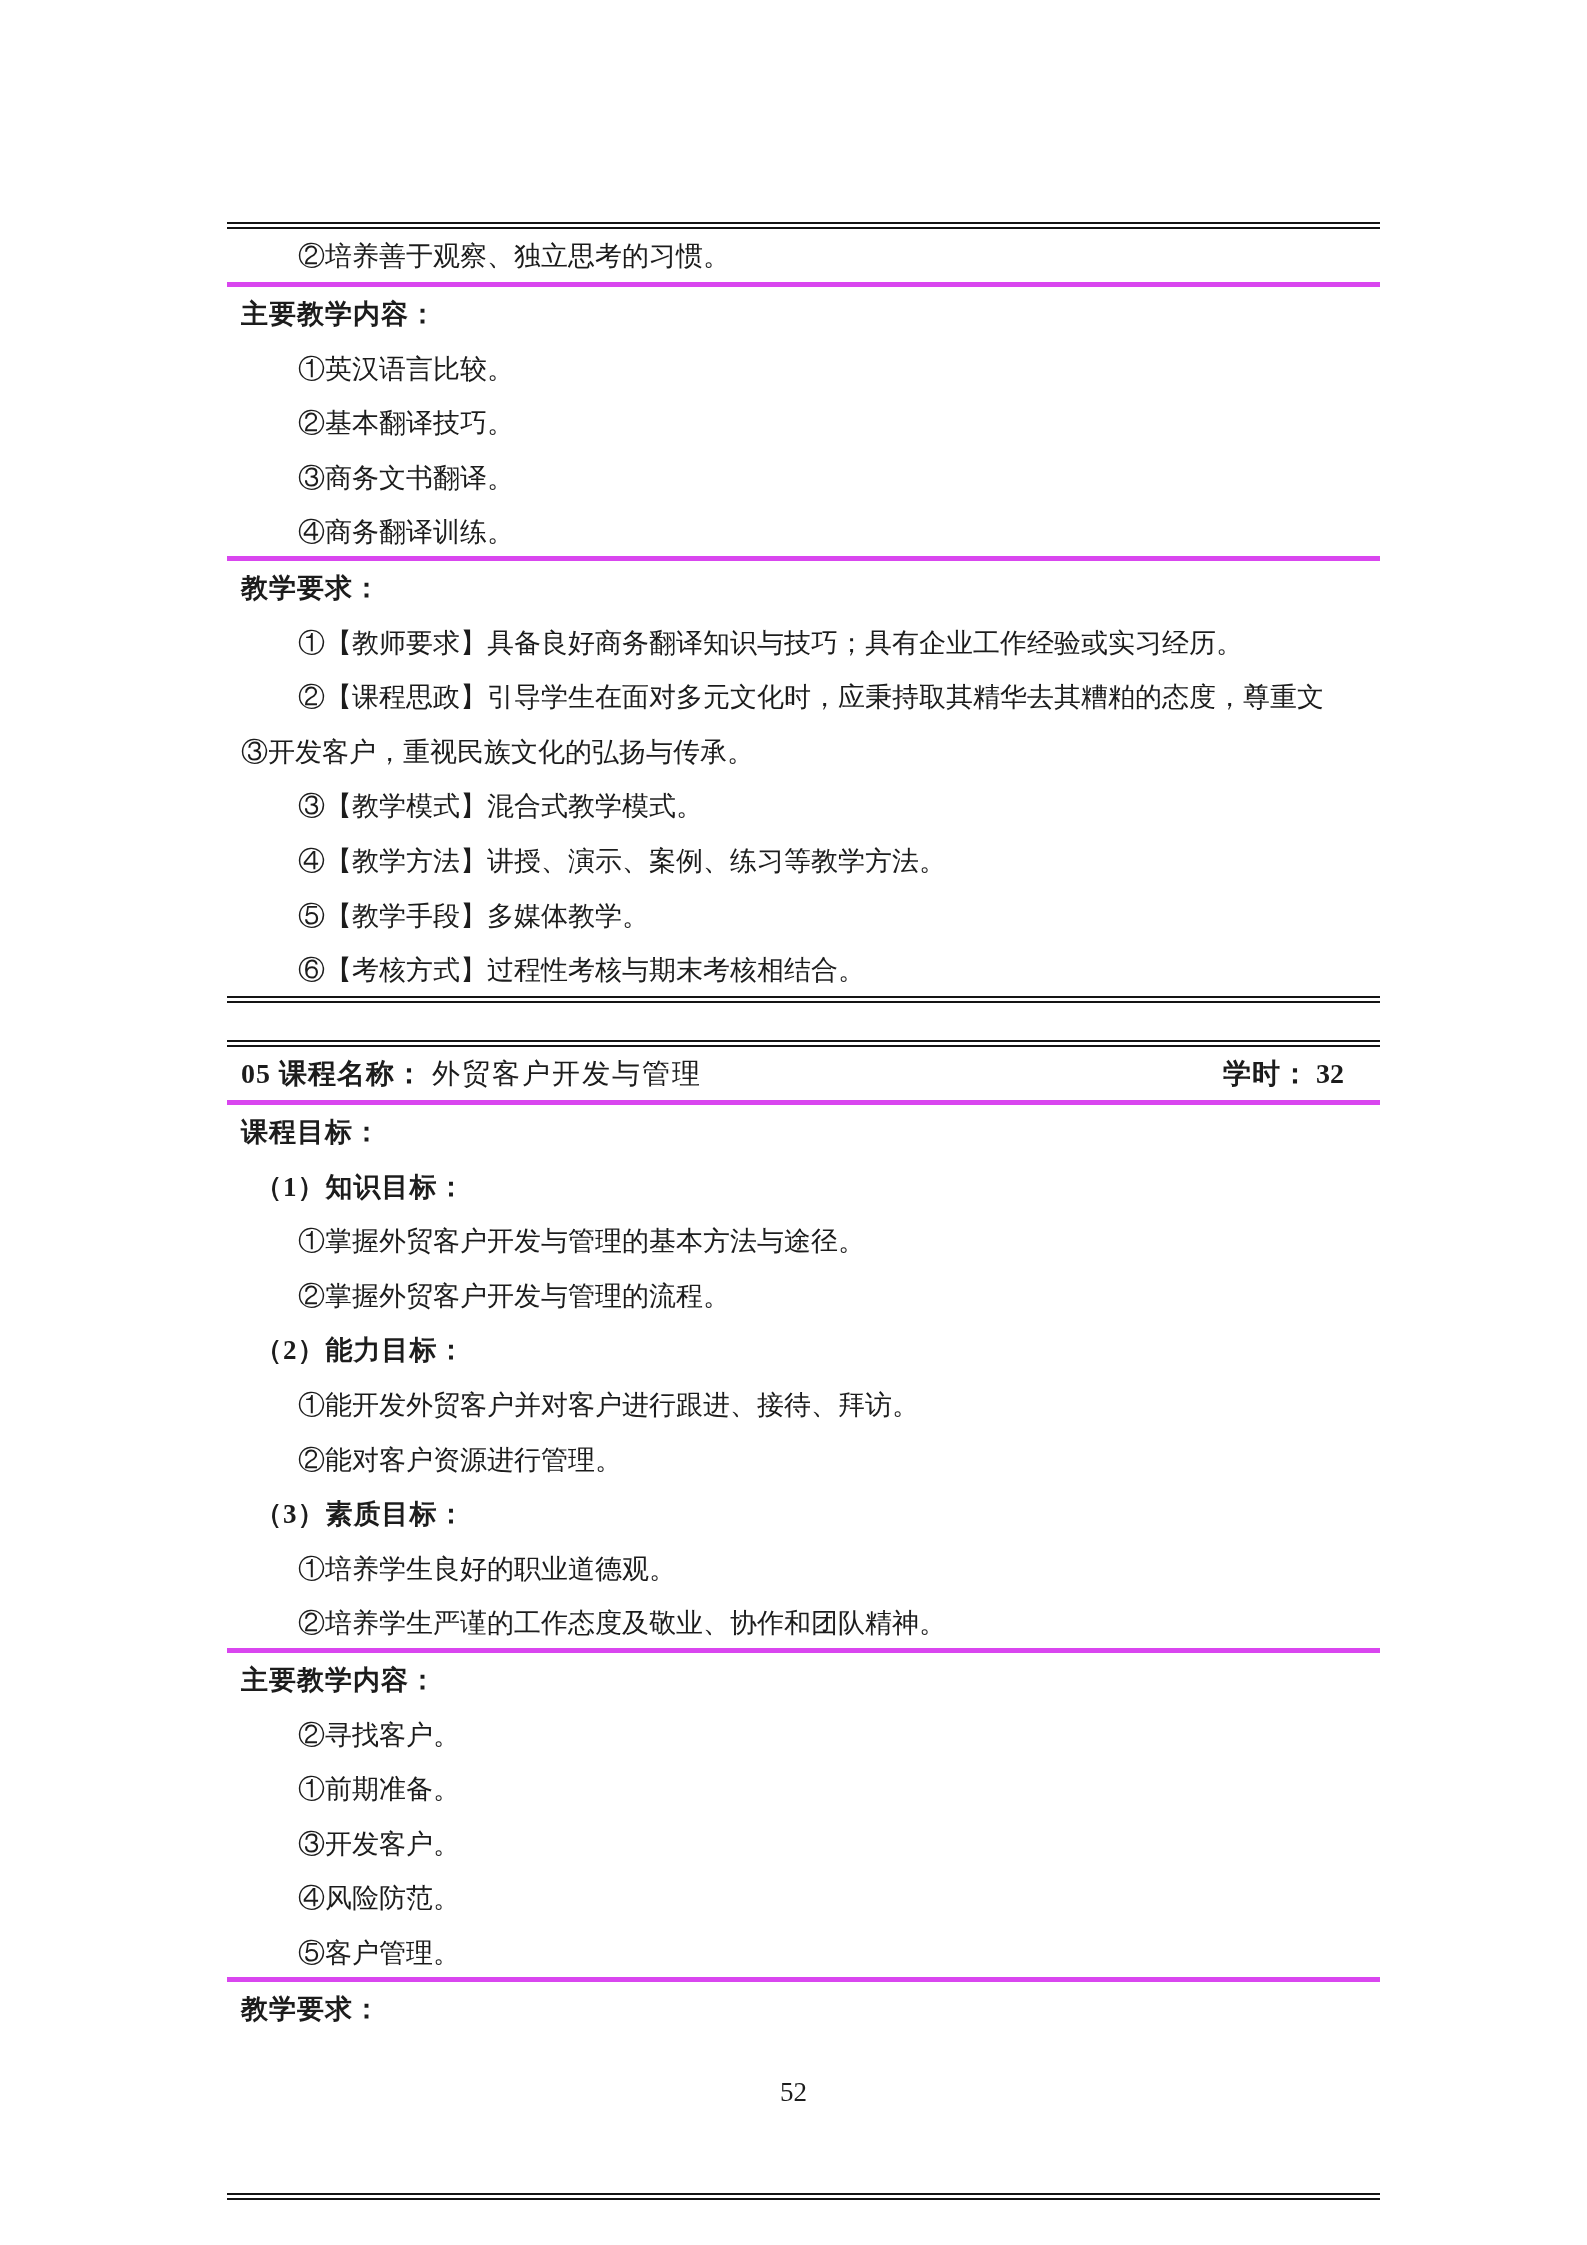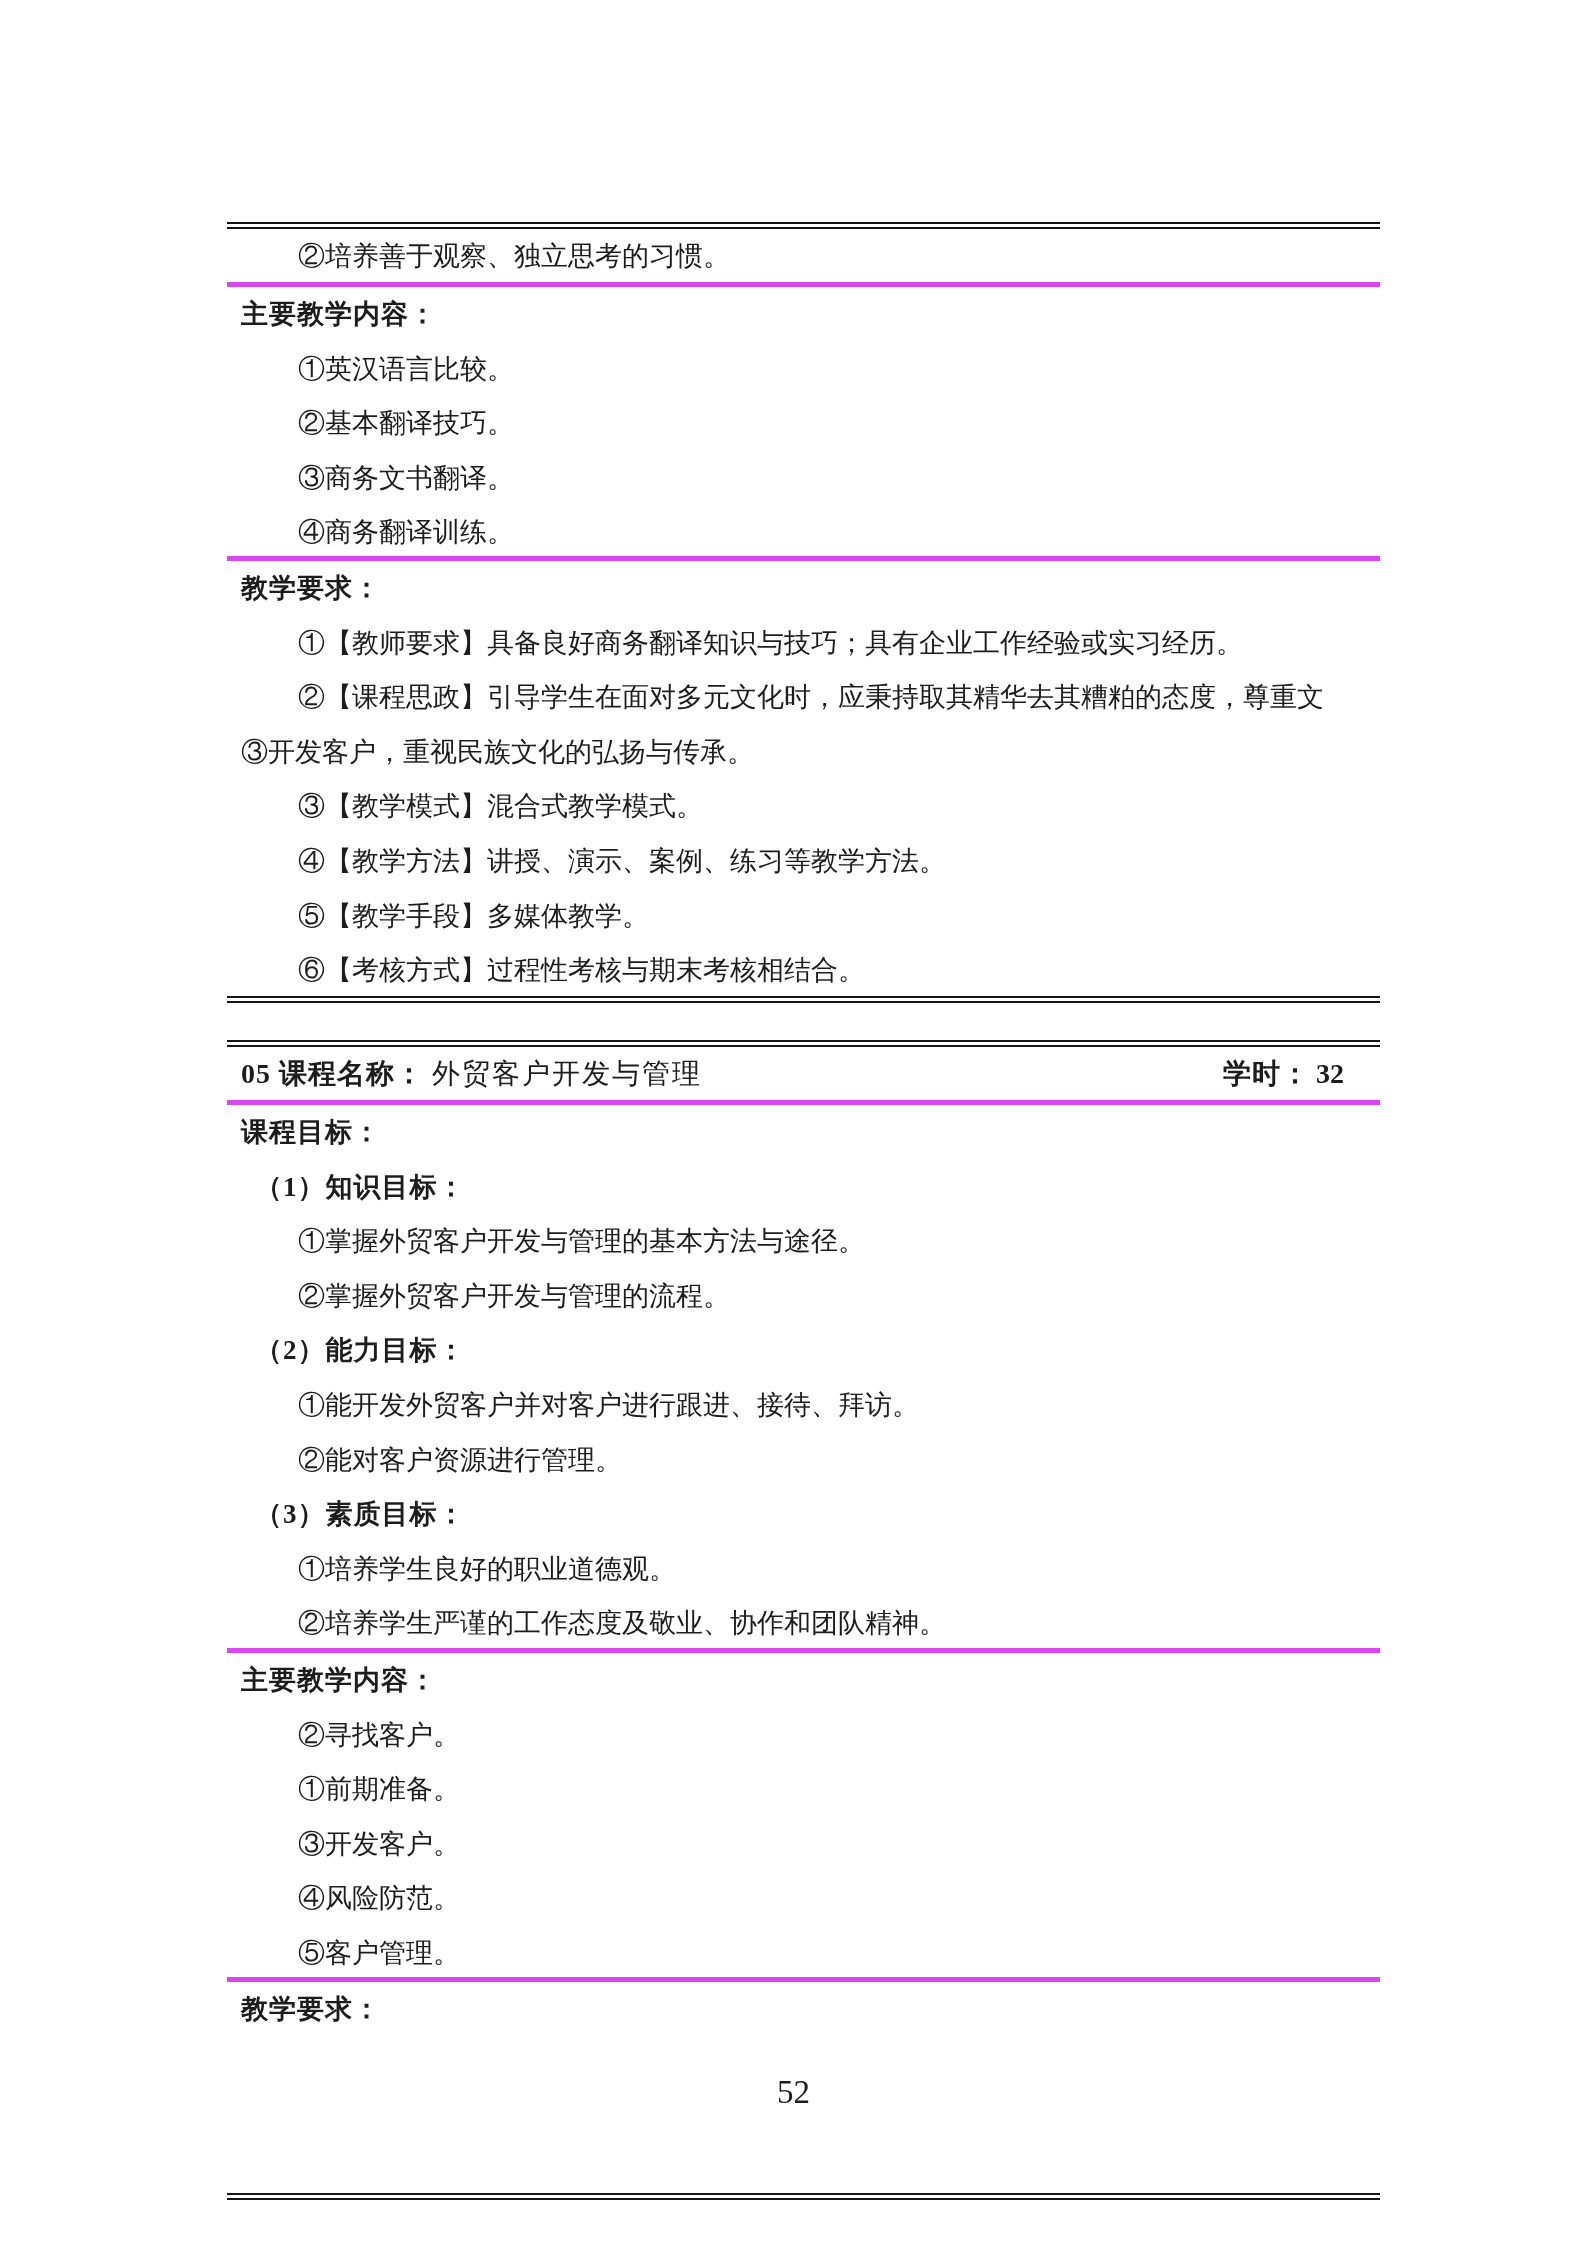--- a/index.html
+++ b/index.html
@@ -66,21 +66,21 @@
     letter-spacing: 2px;
   }
   .course-header .spacer { flex: 1; }
   .course-header .hours-value { font-weight: bold; margin-left: 6px; }
   .page-number {
     position: absolute;
     top: 2072px;
     left: 0;
     width: 100%;
     text-align: center;
-    font-size: 33px;
+    font-size: 27px;
     line-height: 40px;
   }
 </style>
 </head>
 <body>
 
 <div class="page">
 
   <div class="doc-table" style="top:188px; height:781px;margin-top:34px;">
     <div class="trow" style="height:53px;">

